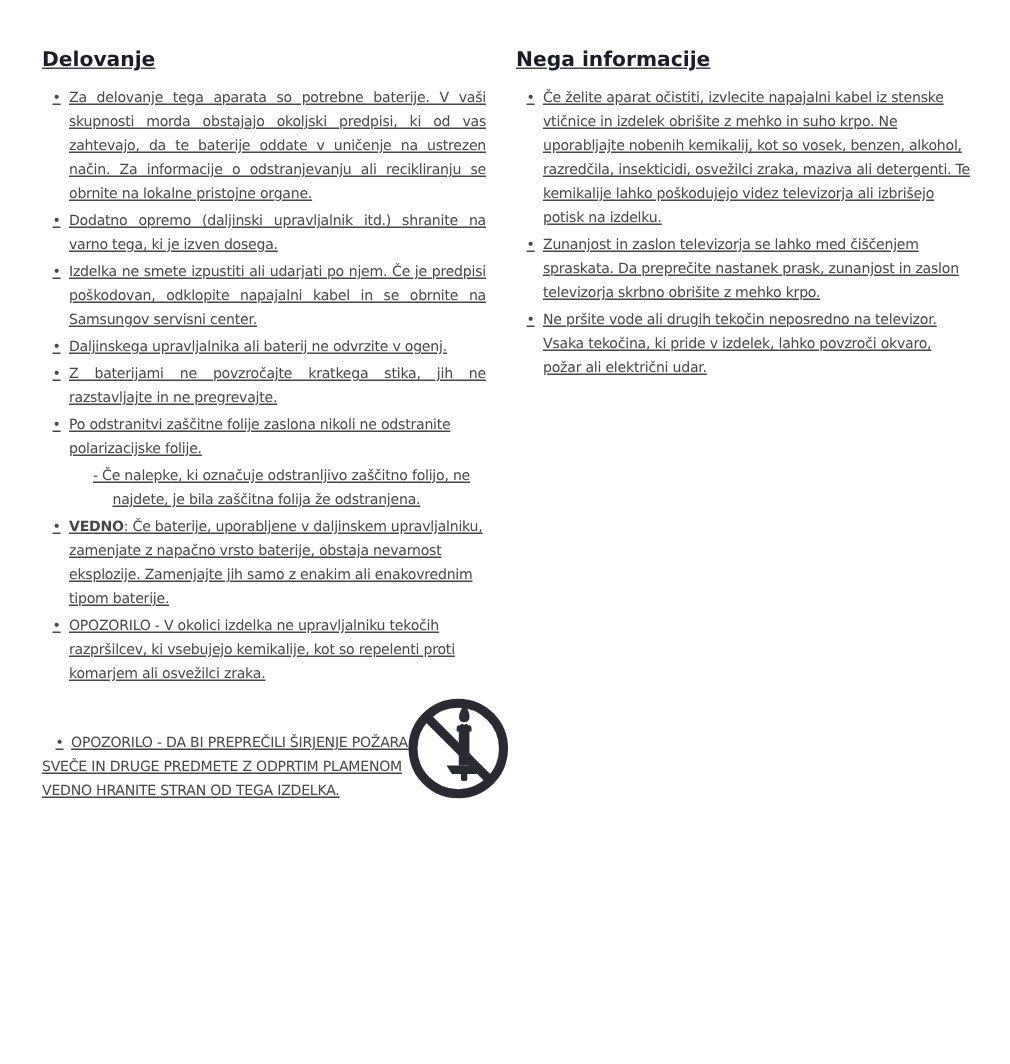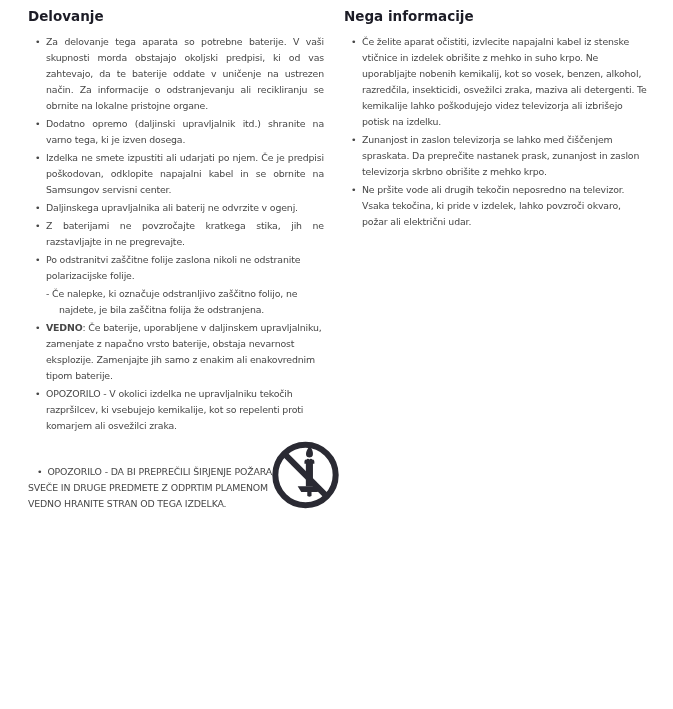--- a/index.html
+++ b/index.html
@@ -7,38 +7,38 @@
     position:relative;
     width:673px; height:709px;
     background:#ffffff;
     font-family:"DejaVu Sans", sans-serif;
     font-size:9.4px;
     line-height:16px;
     letter-spacing:-0.15px;
     color:#474747;
     overflow:hidden;
   }
-  .col { position:absolute; top:8px; }
+  .col { position:absolute; top:32px;text-decoration:underline; }
   .col-left  { left:28px;  width:296px; }
   .col-right { left:344px; width:305px; }
   .section-title {
     font-size:13.5px;
     font-weight:bold;
     color:#1c1c26;
     letter-spacing:0;
     margin:0 0 10px 0;
     line-height:16px;
   }
   .li { display:flex; margin:0 0 2px 0; }
   .li .marker { flex:none; width:11px; margin-left:7px; color:#474747; }
   .li .text { flex:1; }
   .just .text { text-align:justify; }
   .bold { font-weight:bold; }
   .sub {
-    margin:0 0 2px 18px;
+    margin:0 0 2px 34px;
     padding-left:13px;
     text-indent:-13px;
   }
   .warn-row { display:flex; align-items:flex-end; margin-top:1px; }
   .warn {
     width:250px;
     flex:none;
     text-indent:9px;
     margin:0;
   }

